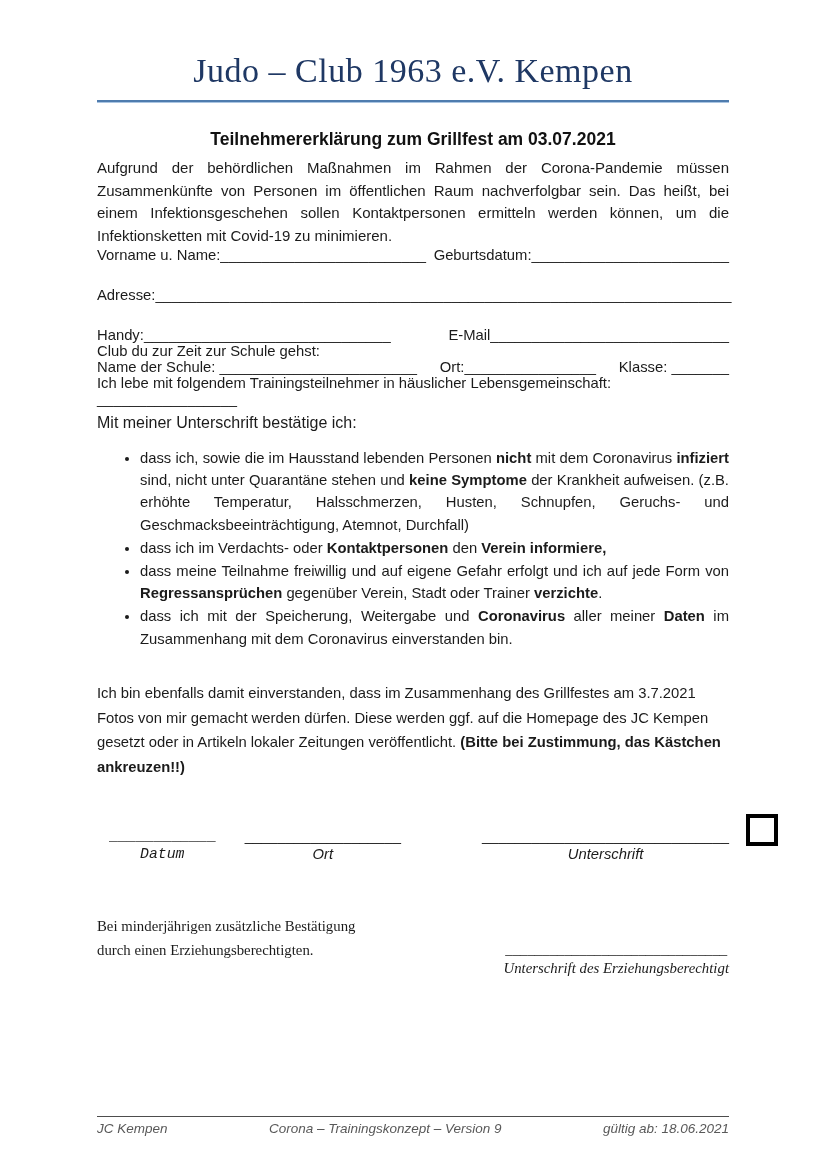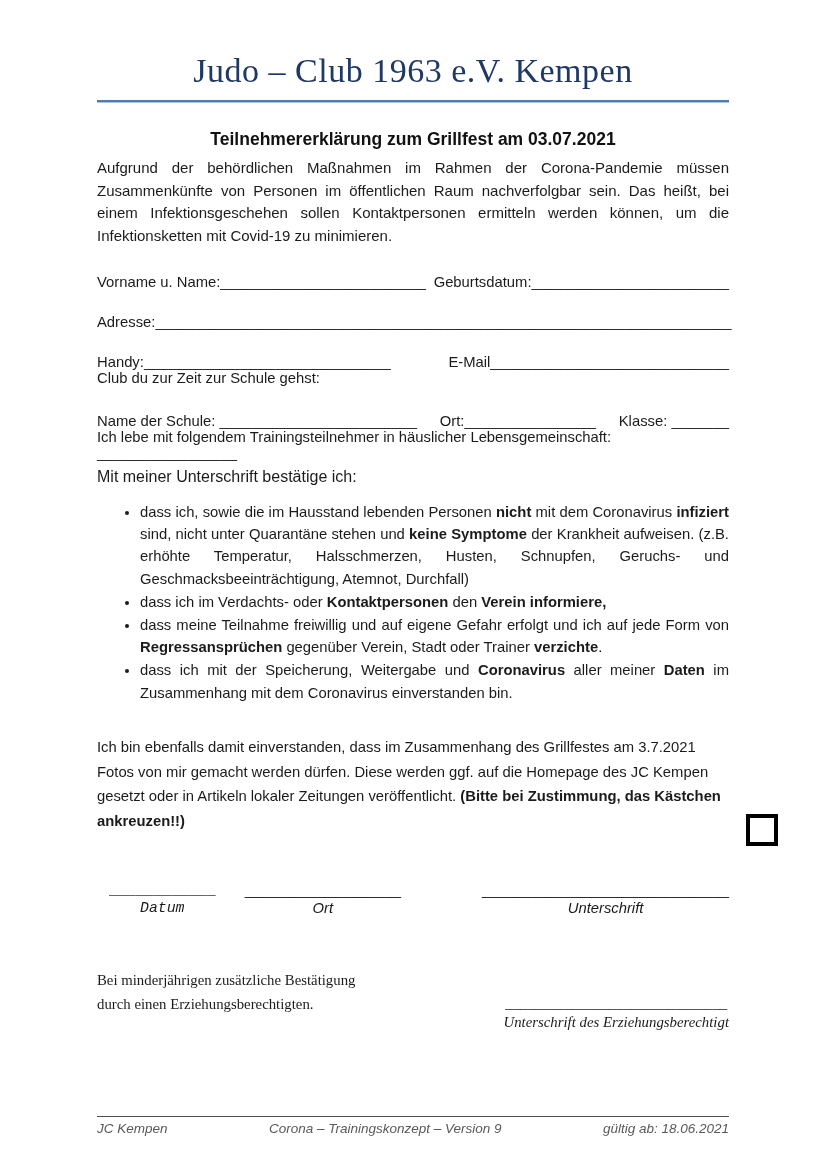--- a/index.html
+++ b/index.html
@@ -44,21 +44,21 @@
   }
   .intro {
     margin: 7px 0 0;
     font-size: 15px;
     line-height: 1.5;
     text-align: justify;
   }
 
   
   .frow { display: flex; justify-content: space-between; font-size: 14.8px; white-space: nowrap; }
-  .mt1 { margin-top: 27px; }
+  .mt1 { }
   .mt2 { margin-top: 24px; }
   .plain { font-size: 14.8px; margin: 0; }
 
   
   .confirm-heading {
     margin: 32px 0 0;
     font-size: 16px;
     font-weight: bold;
     text-decoration: underline;
   }

